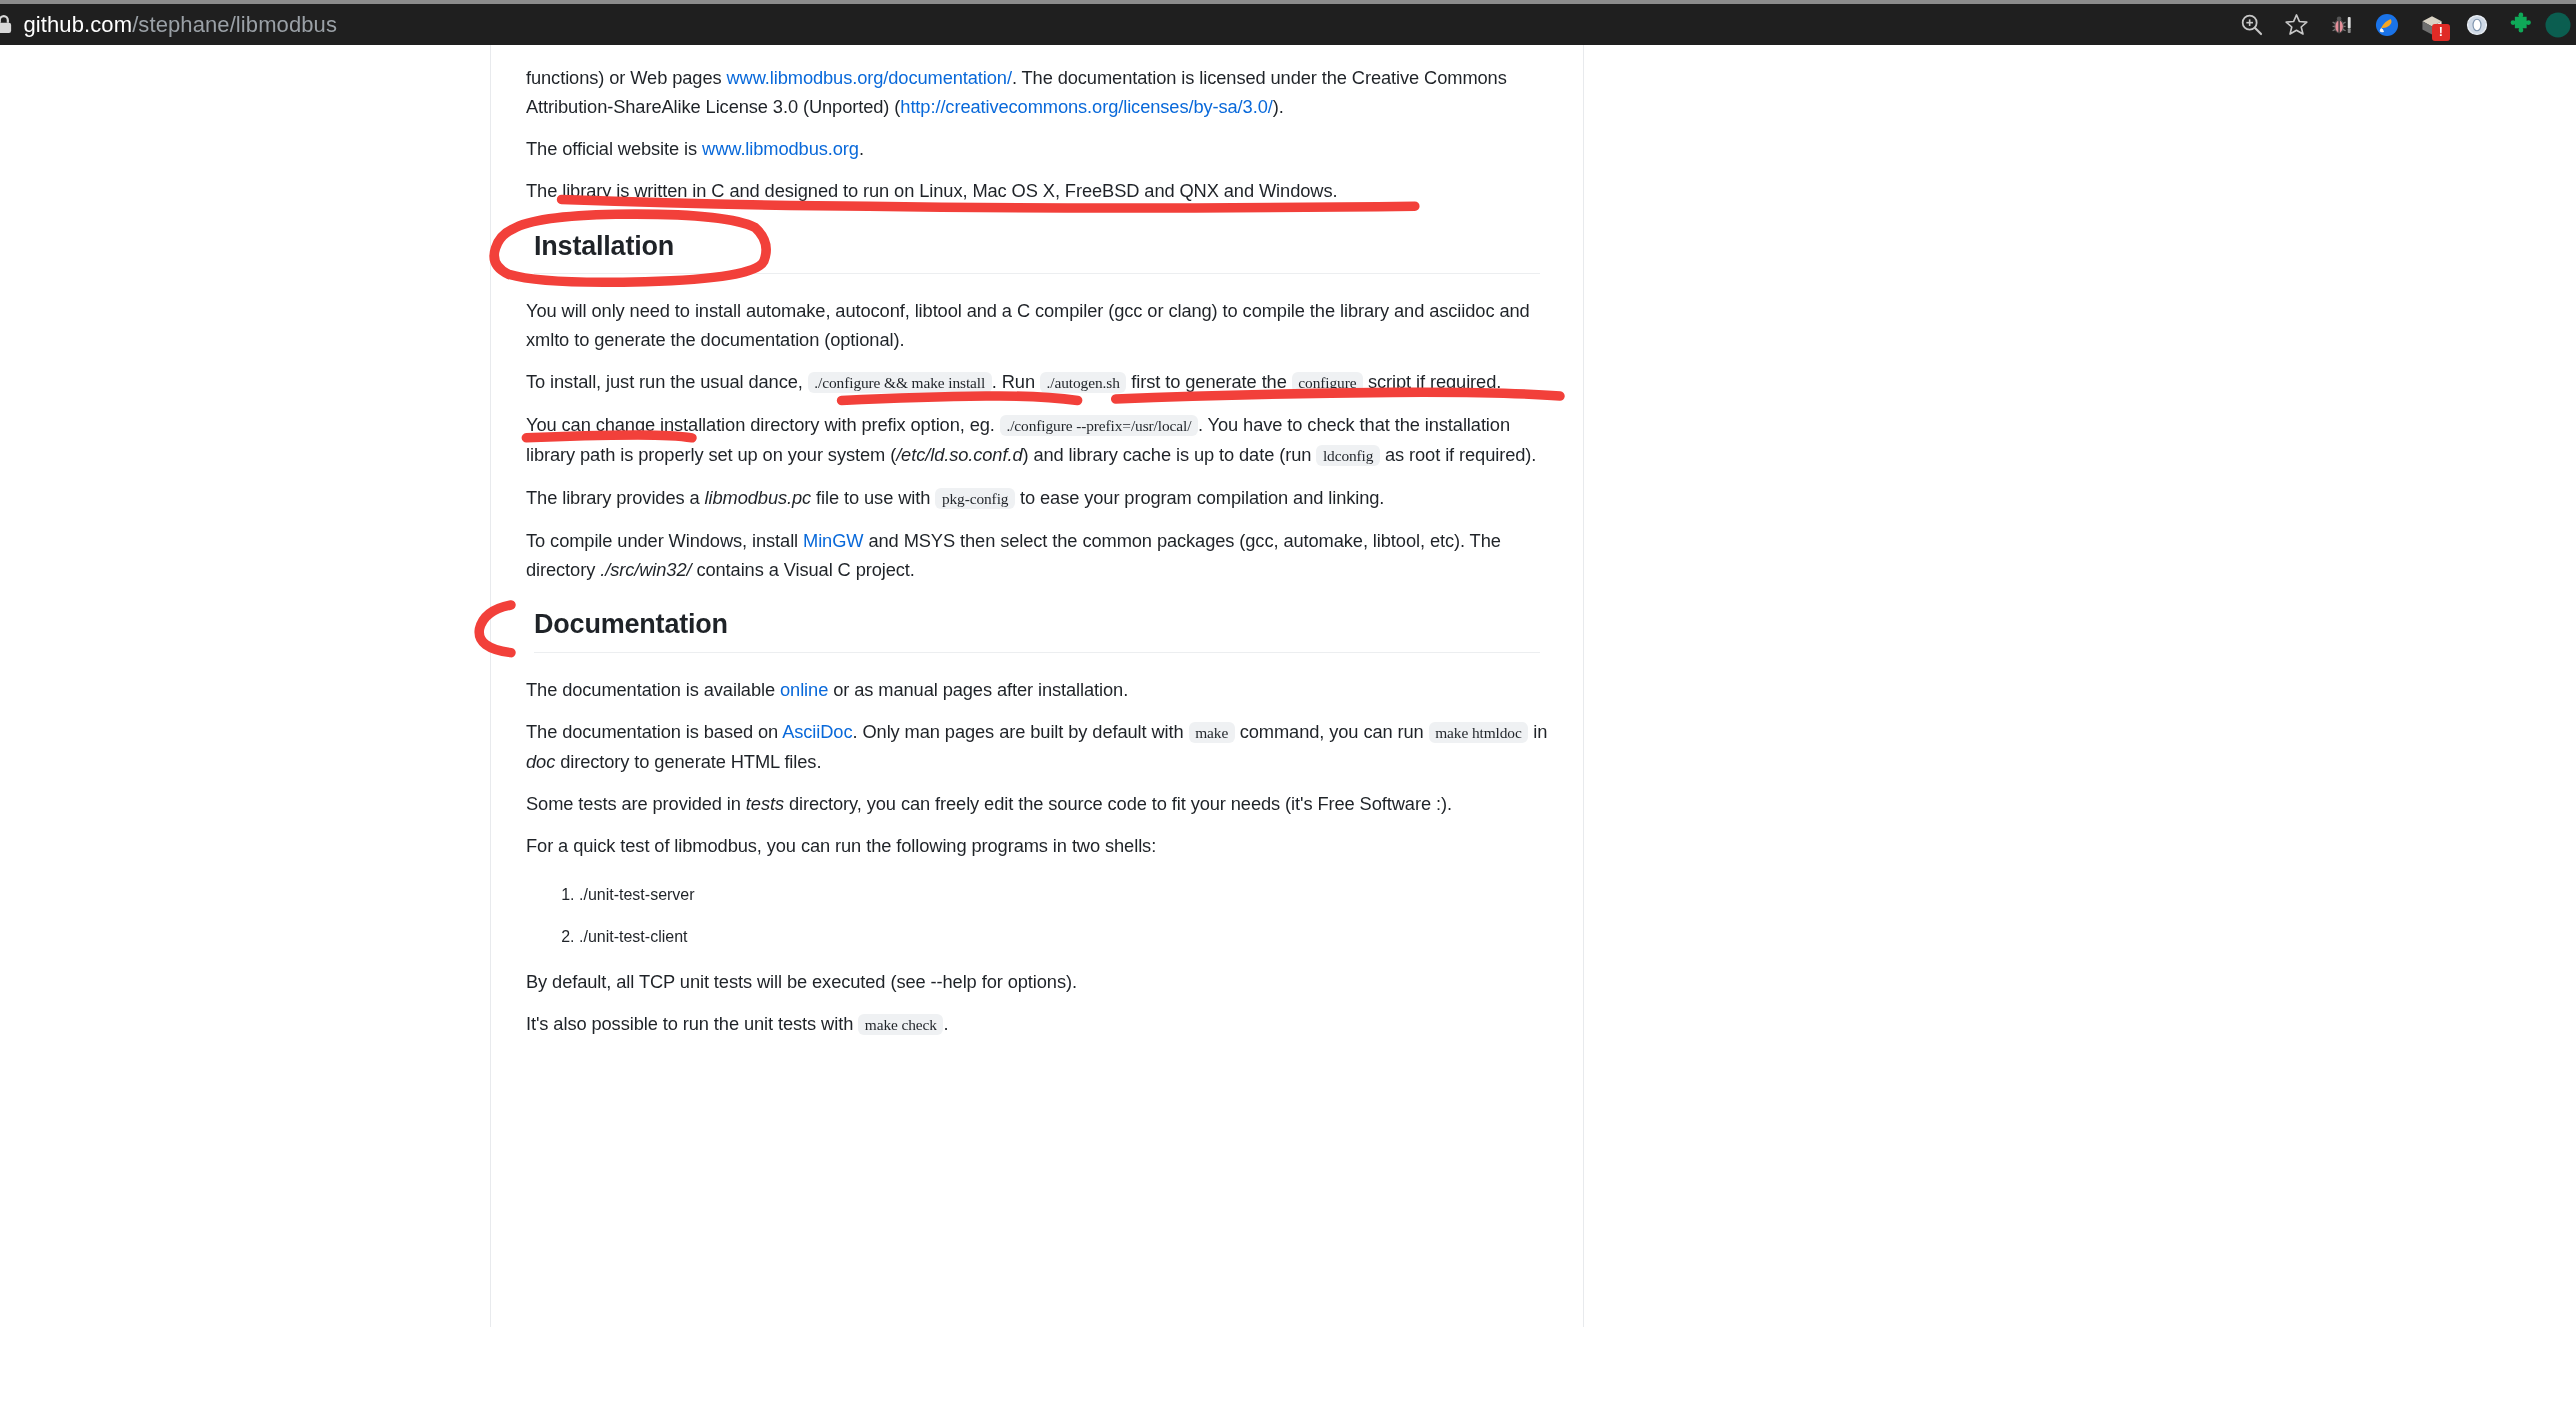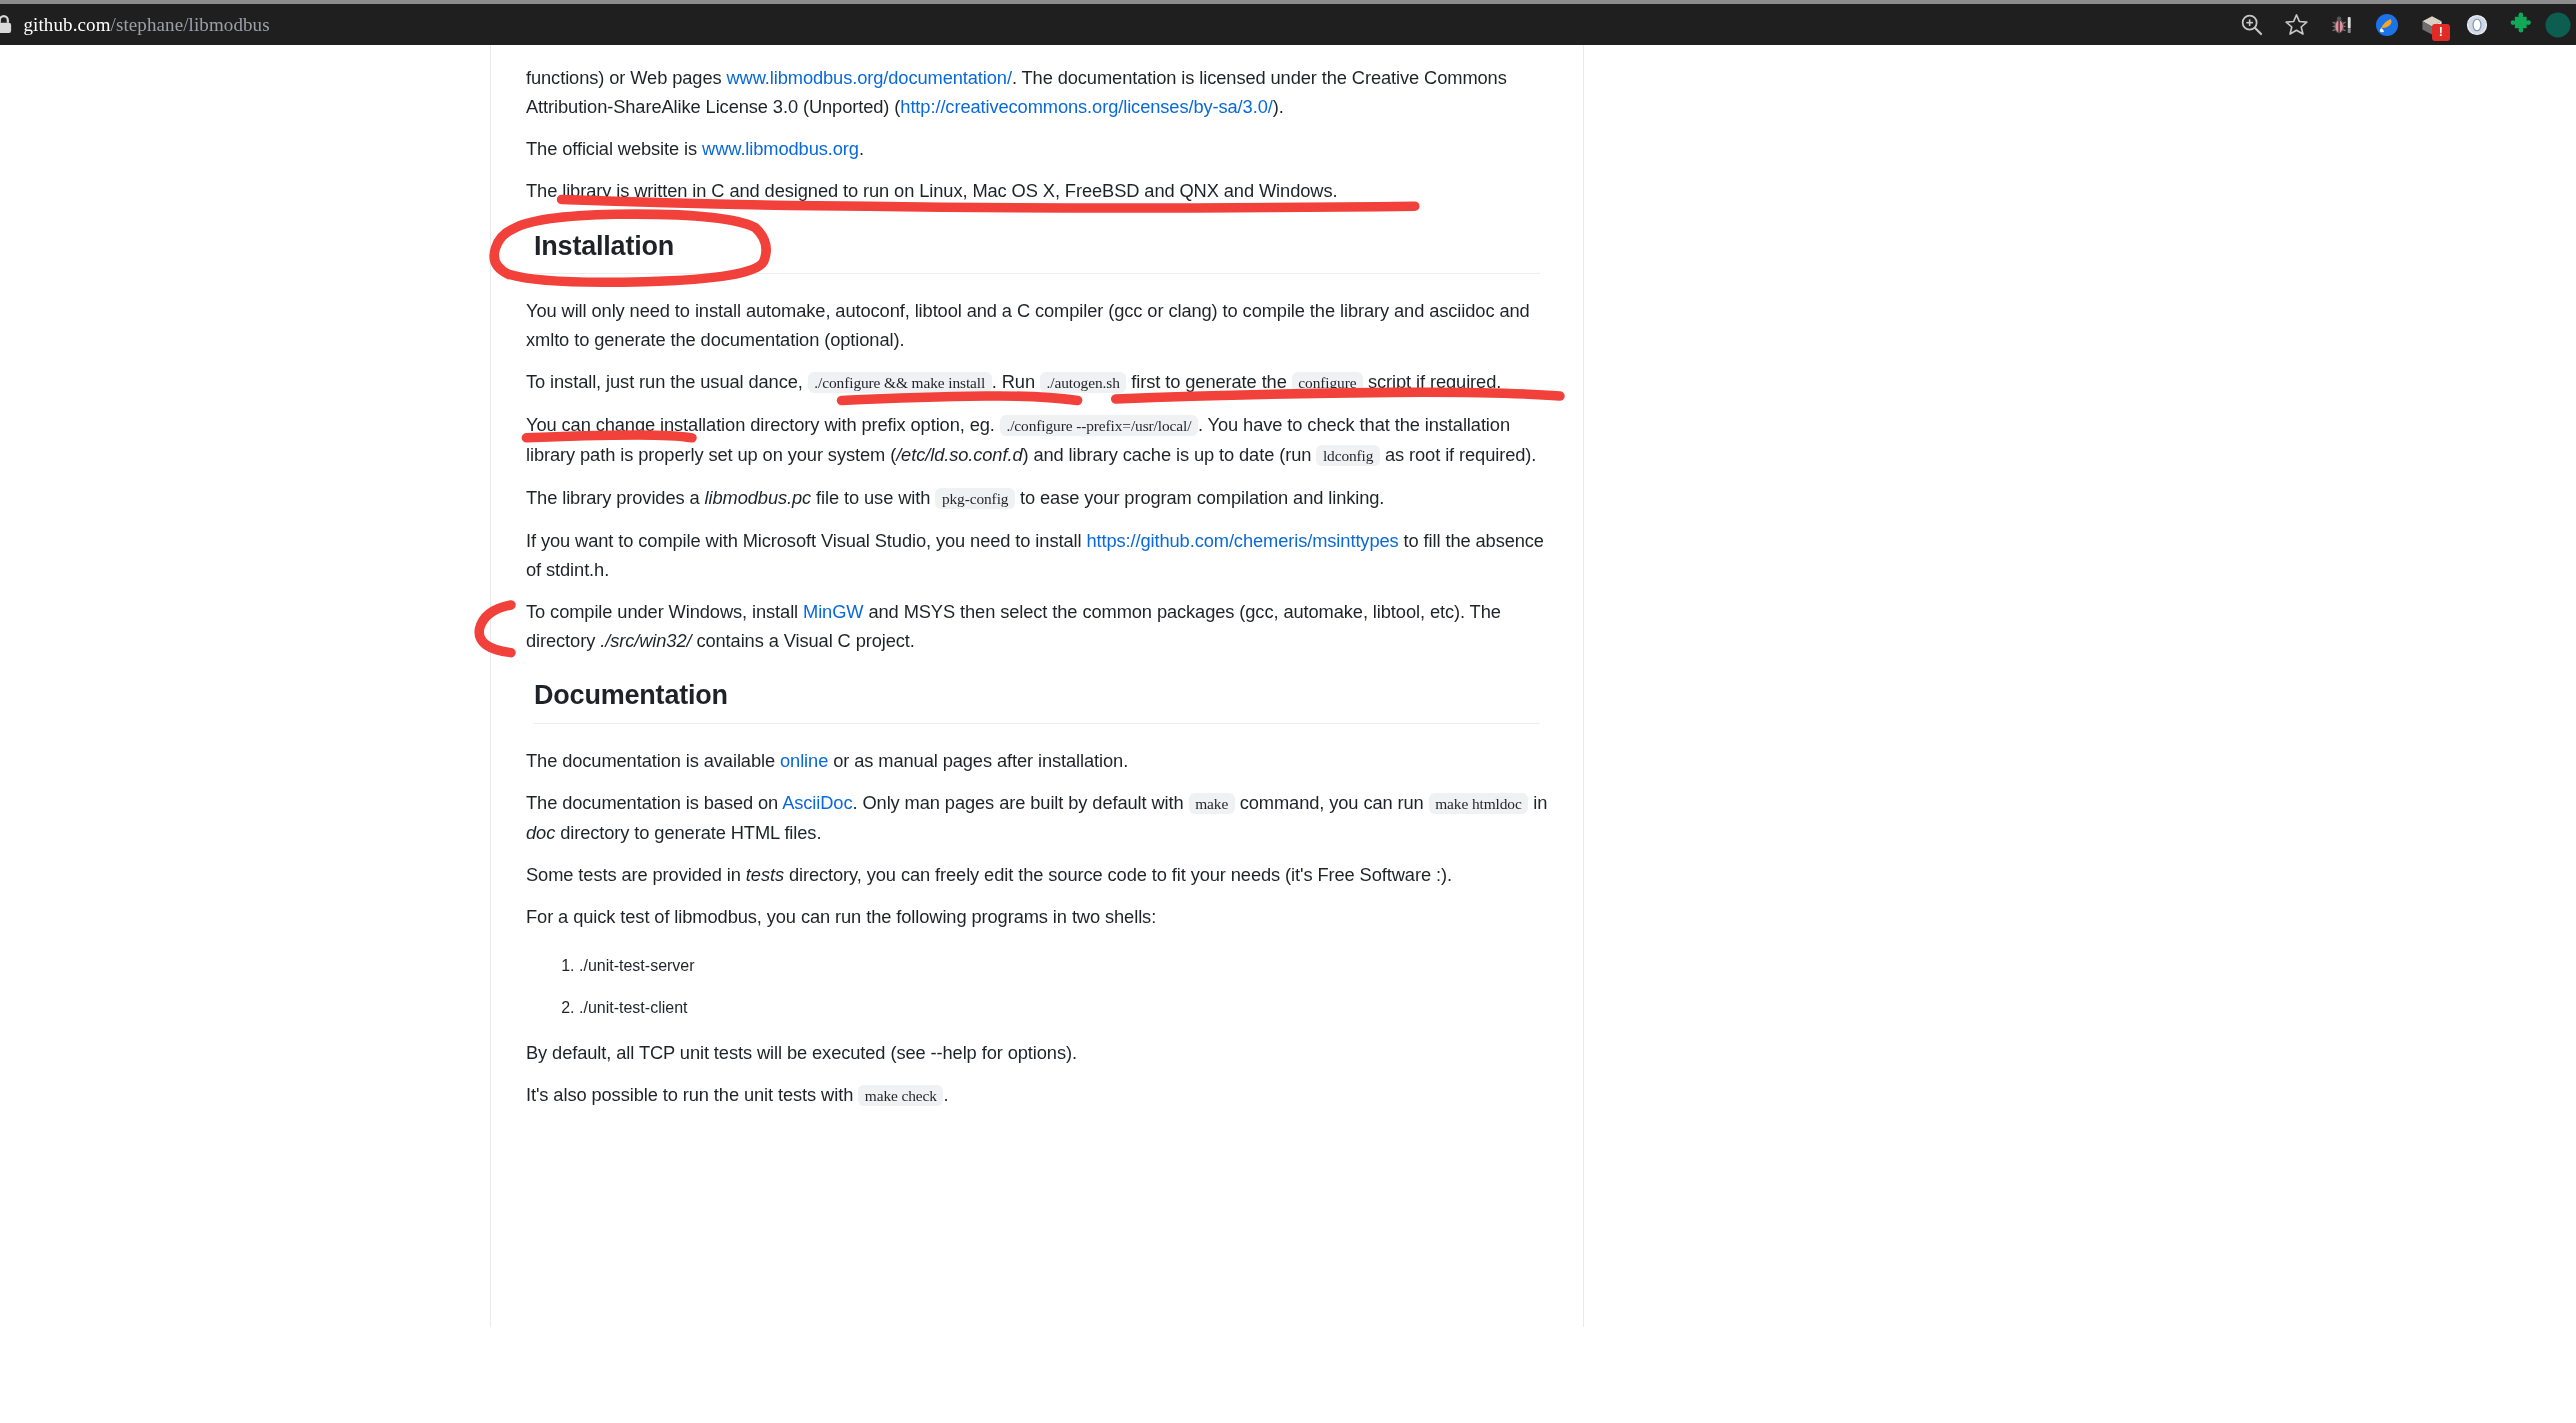--- a/index.html
+++ b/index.html
@@ -27,23 +27,23 @@
     flex: 1 1 auto; min-width: 0;
   }
   #lock-icon {
     width: 19px; height: 22px;
     margin-left: -7.3px; margin-right: 10.3px;
     flex: 0 0 auto;
     display: flex; align-items: center; justify-content: center;
   }
   #lock-icon svg { display:block; }
   #url-text {
-    font-size: 19px; letter-spacing: 0.1px;
+    font-size: 22px; letter-spacing: 0.1px;
     color: #9aa0a6; white-space: nowrap;
-    font-family: Liberation Serif, serif;
+    font-family: Liberation Sans, sans-serif;
   }
   #url-text .url-host { color: #ffffff; }
 
   #toolbar-actions {
     display: flex; align-items: center;
     height: 100%; flex: 0 0 auto;
     padding-right: 2.9px;
   }
   .tb-btn {
     width: 45px; height: 45px;
@@ -258,23 +258,20 @@
     </p>
 
     <p class="para">
       <span>You can change installation directory with prefix option, eg. </span><code class="inline">./configure --prefix=/usr/local/</code><span>. You have to check that the installation library path is properly set up on your system (</span><em class="ital">/etc/ld.so.conf.d</em><span>) and library cache is up to date (run </span><code class="inline">ldconfig</code><span> as root if required).</span>
     </p>
 
     <p class="para">
       <span>The library provides a </span><em class="ital">libmodbus.pc</em><span> file to use with </span><code class="inline">pkg-config</code><span> to ease your program compilation and linking.</span>
     </p>
 
-    <p class="para">
-      <span>If you want to compile with Microsoft Visual Studio, you need to install </span><a class="lnk" href="#">https://github.com/chemeris/msinttypes</a><span> to fill the absence of stdint.h.</span>
-    </p>
 
     <p class="para">
       <span>To compile under Windows, install </span><a class="lnk" href="#">MinGW</a><span> and MSYS then select the common packages (gcc, automake, libtool, etc). The directory </span><em class="ital">./src/win32/</em><span> contains a Visual C project.</span>
     </p>
 
 
     <div class="sec-wrap">
       <h2 class="sec">Documentation</h2>
     </div>
 

